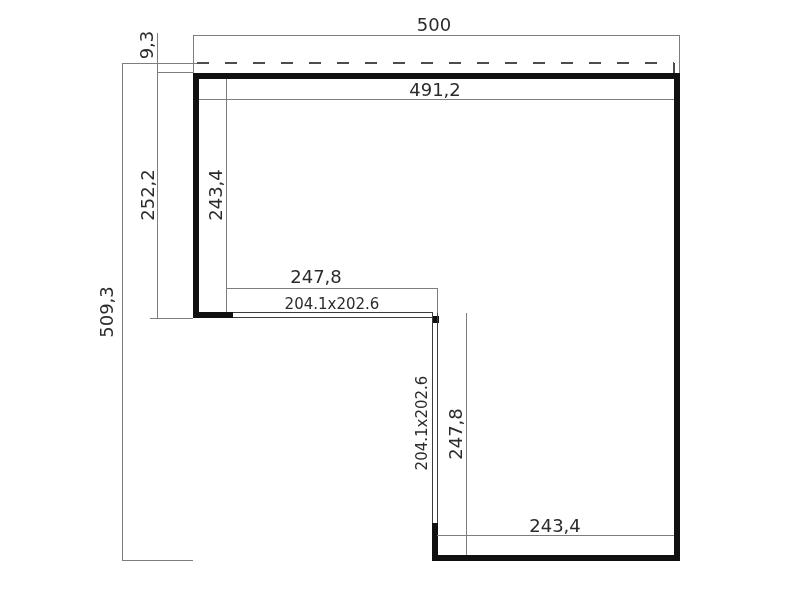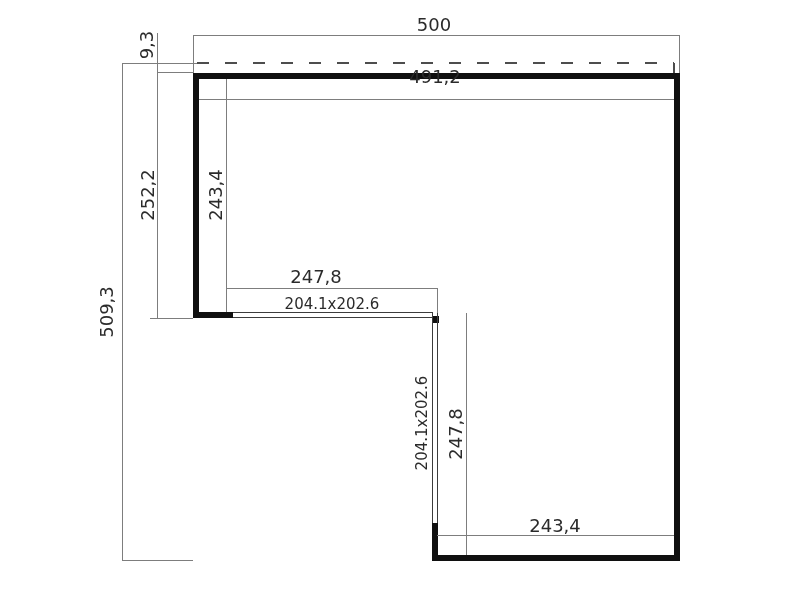--- a/index.html
+++ b/index.html
@@ -66,21 +66,21 @@
   <div class="tl" style="left:122px; top:560px; width:71px; height:1px;"></div>
   <div class="tl" style="left:150px; top:318px; width:43px;  height:1px;"></div>
   <div class="tl" style="left:226px; top:79px;  width:1px;   height:233px;"></div>
   <div class="tl" style="left:199px; top:99px;  width:475px; height:1px;"></div>
   <div class="tl" style="left:226px; top:288px; width:211px; height:1px;"></div>
   <div class="tl" style="left:437px; top:288px; width:1px;   height:25px;"></div>
   <div class="tl" style="left:466px; top:313px; width:1px;   height:242px;"></div>
   <div class="tl" style="left:437px; top:535px; width:237px; height:1px;"></div>
 
   <div class="lbl" style="left:374px; top:16px;  width:120px;">500</div>
-  <div class="lbl" style="left:375px; top:68px;  width:120px;">491,2</div>
+  <div class="lbl" style="left:375px; top:81px;  width:120px;">491,2</div>
   <div class="lbl rot" style="left:125px; top:36px;  width:44px;">9,3</div>
   <div class="lbl rot" style="left:116px; top:186px; width:64px;">252,2</div>
   <div class="lbl rot" style="left:184px; top:186px; width:64px;">243,4</div>
   <div class="lbl rot" style="left:75px;  top:303px; width:64px;">509,3</div>
   <div class="lbl" style="left:256px; top:268px; width:120px;">247,8</div>
   <div class="lbl small" style="left:252px; top:296px; width:160px;">204.1x202.6</div>
   <div class="lbl small rot" style="left:342px; top:415px; width:160px;">204.1x202.6</div>
   <div class="lbl rot" style="left:396px; top:425px; width:120px;">247,8</div>
   <div class="lbl" style="left:495px; top:517px; width:120px;">243,4</div>
 

